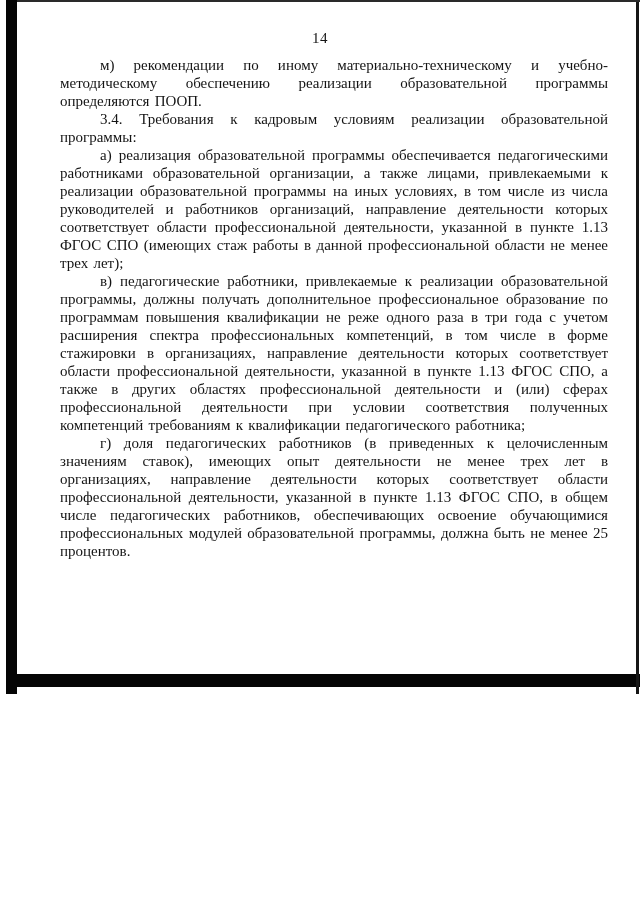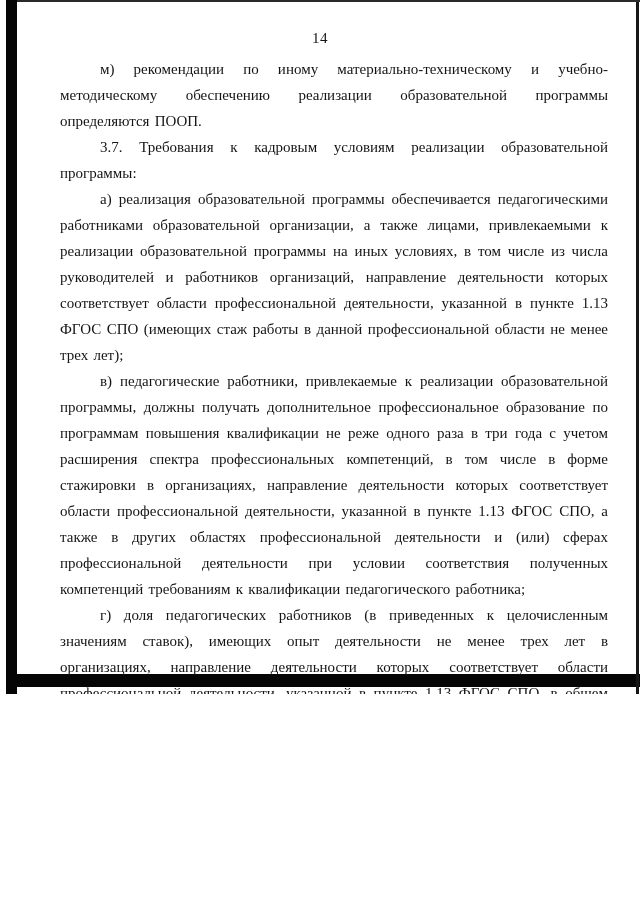--- a/index.html
+++ b/index.html
@@ -50,21 +50,21 @@
     text-align: center;
     font-size: 15px;
     letter-spacing: 0.5px;
   }
   .content {
     position: absolute;
     left: 60px;
     top: 56px;
     width: 548px;
     font-size: 15px;
-    line-height: 26px;
+    line-height: 18px;
     text-align: justify;
   }
   .content p {
     margin: 0;
     text-indent: 40px;
     word-spacing: 1.5px;
   }
   .doc-footer {
     position: absolute;
     left: 54px;
@@ -80,21 +80,21 @@
 
   <div class="edge-left"></div>
   <div class="edge-bottom"></div>
   <div class="edge-right"></div>
   <div class="edge-top"></div>
 
   <div class="page-number">14</div>
 
   <div class="content">
     <p>м) рекомендации по иному материально-техническому и учебно-методическому обеспечению реализации образовательной программы определяются ПООП.</p>
-    <p>3.7. Требования к кадровым условиям реализации образовательной программы:</p>
+    <p>3.4. Требования к кадровым условиям реализации образовательной программы:</p>
     <p>а) реализация образовательной программы обеспечивается педагогическими работниками образовательной организации, а также лицами, привлекаемыми к реализации образовательной программы на иных условиях, в том числе из числа руководителей и работников организаций, направление деятельности которых соответствует области профессиональной деятельности, указанной в пункте 1.13 ФГОС СПО (имеющих стаж работы в данной профессиональной области не менее трех лет);</p>
     <p>в) педагогические работники, привлекаемые к реализации образовательной программы, должны получать дополнительное профессиональное образование по программам повышения квалификации не реже одного раза в три года с учетом расширения спектра профессиональных компетенций, в том числе в форме стажировки в организациях, направление деятельности которых соответствует области профессиональной деятельности, указанной в пункте 1.13 ФГОС СПО, а также в других областях профессиональной деятельности и (или) сферах профессиональной деятельности при условии соответствия полученных компетенций требованиям к квалификации педагогического работника;</p>
     <p>г) доля педагогических работников (в приведенных к целочисленным значениям ставок), имеющих опыт деятельности не менее трех лет в организациях, направление деятельности которых соответствует области профессиональной деятельности, указанной в пункте 1.13 ФГОС СПО, в общем числе педагогических работников, обеспечивающих освоение обучающимися профессиональных модулей образовательной программы, должна быть не менее 25 процентов.</p>
   </div>
 
   <div class="doc-footer">35.01.25 – 05</div>
 
 </div>
 
 </body></html>

